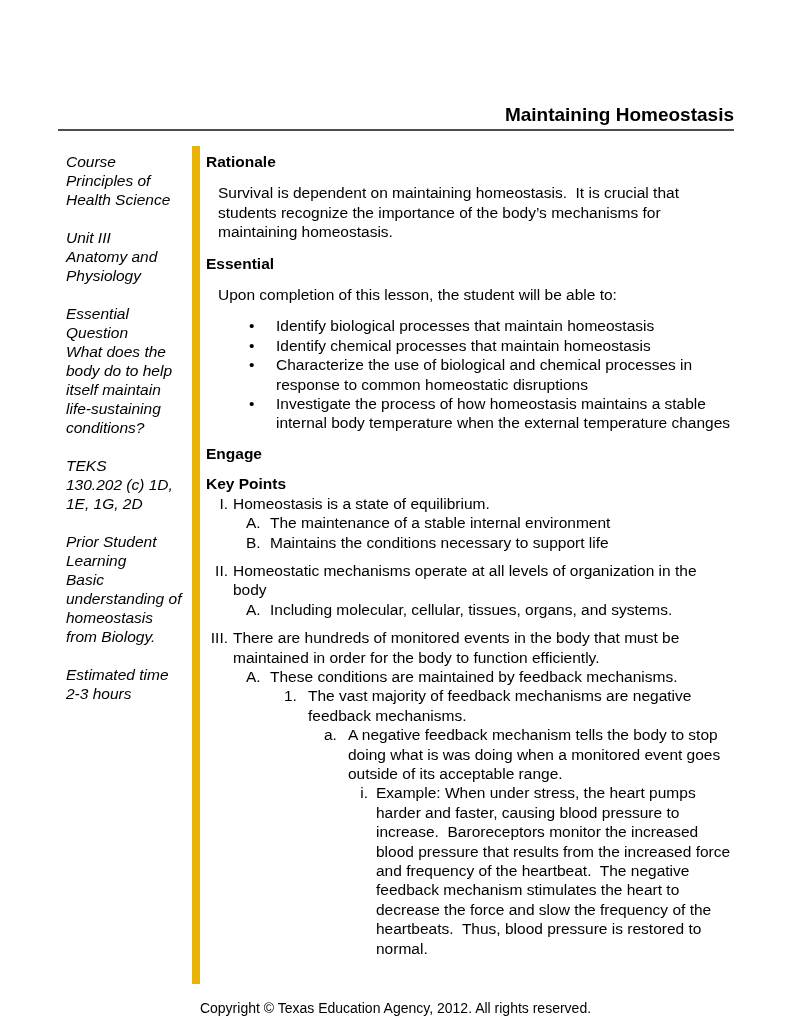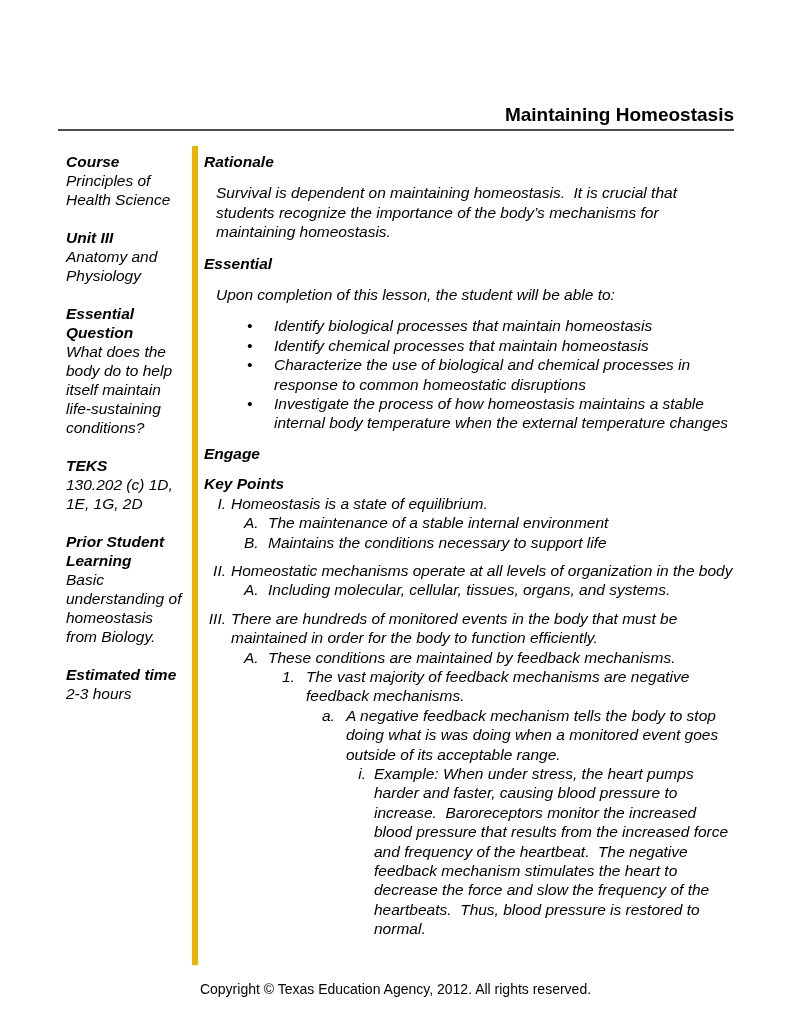--- a/index.html
+++ b/index.html
@@ -31,29 +31,28 @@
   .sidebar {
     flex:none;
     width:134px;
     box-sizing:border-box;
     padding:6px 10px 0 8px;
     font-size:15.5px;
     line-height:19px;
     font-style:italic;
   }
   .sb-sec { margin-bottom:19px; }
-  .sb-head { font-weight:bold; }
+  .sb-head { font-weight:normal; }
   .main {
     flex:1;
-    border-left:6px solid #eab308;
+    border-left:8px solid #eab308;
     box-sizing:border-box;
     padding:6px 0 10px 6px;
     font-size:15.5px;
     line-height:19.4px;
-    font-style:italic;
   }
   .sec { margin-bottom:11px; }
   .sec:last-child { margin-bottom:16px; }
   .sec-head { font-weight:bold; }
   .para { margin:12px; white-space:pre-wrap; }
   
   .obj-li { display:flex; padding-left:40px; }
   .obj-mk { flex:none; width:27px; padding-left:3px; }
   
   .kp-group { margin-bottom:9px; }

